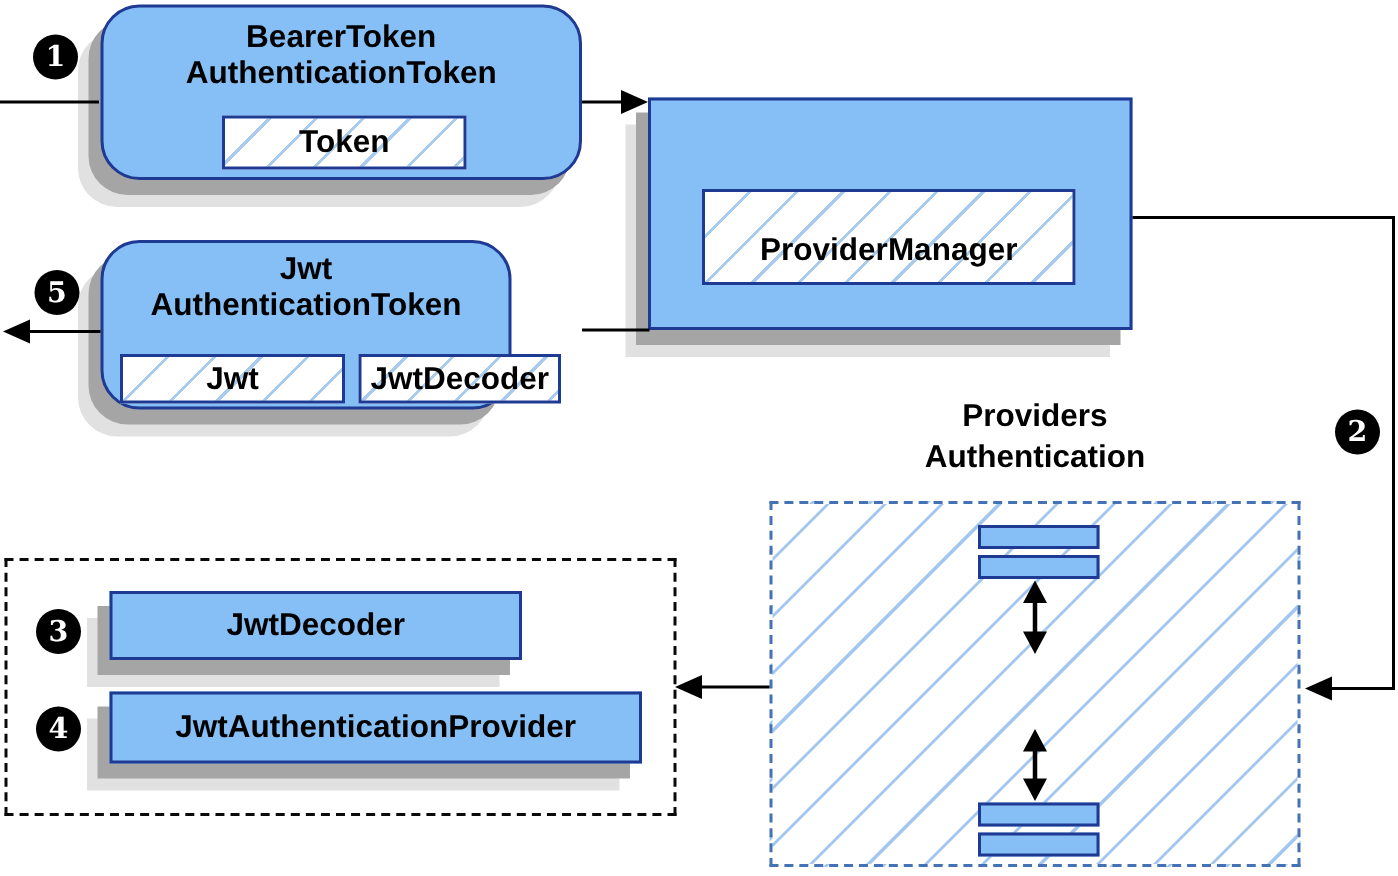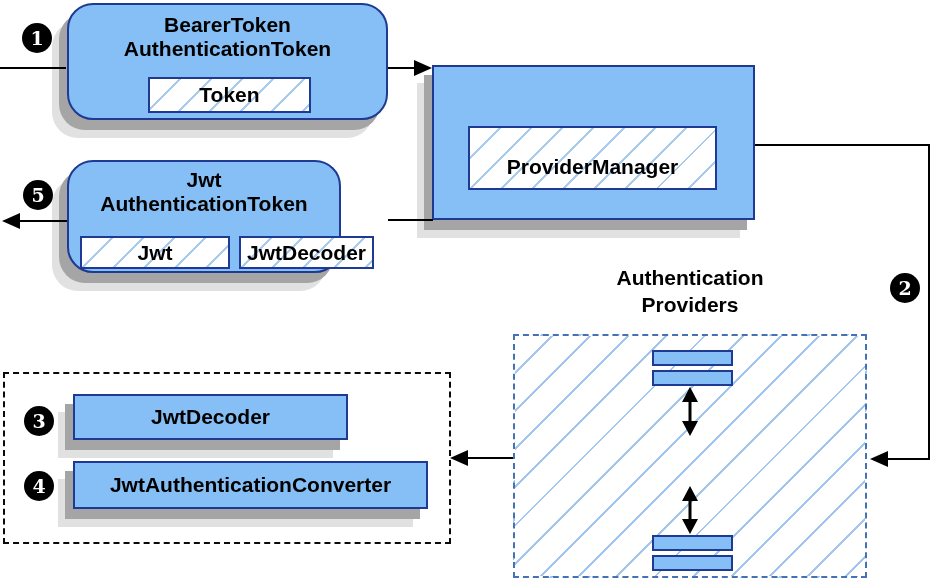--- a/index.html
+++ b/index.html
@@ -65,34 +65,34 @@
   </div>
 
   <div class="box rounded shadow2 z3" style="left:67px;top:160px;width:274px;height:113px;">
     <div class="title" style="margin-top:6px;">Jwt</div>
     <div class="title">AuthenticationToken</div>
     <div class="field" style="left:11px;top:74px;width:150px;height:33px;line-height:29px;">Jwt</div>
     <div class="field" style="left:170px;top:74px;width:135px;height:33px;line-height:29px;">JwtDecoder</div>
   </div>
 
   <div class="heading z2" style="left:570px;top:264px;width:240px;">
+    <div>Providers</div>
     <div>Authentication</div>
-    <div>Providers</div>
   </div>
 
   <div class="bar z2" style="left:652px;top:350px;width:81px;height:16px;"></div>
   <div class="bar z2" style="left:652px;top:370px;width:81px;height:16px;"></div>
 
 
   <div class="bar z2" style="left:652px;top:535px;width:81px;height:16px;"></div>
   <div class="bar z2" style="left:652px;top:555px;width:81px;height:16px;"></div>
 
   <div class="box shadow2 z3" style="left:73px;top:394px;width:275px;height:46px;font-size:21px;line-height:42px;">JwtDecoder</div>
 
-  <div class="box shadow2 z3" style="left:73px;top:461px;width:355px;height:48px;font-size:21px;line-height:44px;">JwtAuthenticationConverter</div>
+  <div class="box shadow2 z3" style="left:73px;top:461px;width:355px;height:48px;font-size:21px;line-height:44px;">JwtAuthenticationProvider</div>
 
   <div class="step z5" style="left:22px;top:23px;">1</div>
   <div class="step z5" style="left:890px;top:273px;">2</div>
   <div class="step z5" style="left:24px;top:406px;">3</div>
   <div class="step z5" style="left:24px;top:471px;">4</div>
   <div class="step z5" style="left:23px;top:180px;">5</div>
 
   <svg id="connectors" width="932" height="584" viewBox="0 0 932 584">
 
     <line x1="0" y1="68" x2="66" y2="68" stroke="#000" stroke-width="2"></line>

